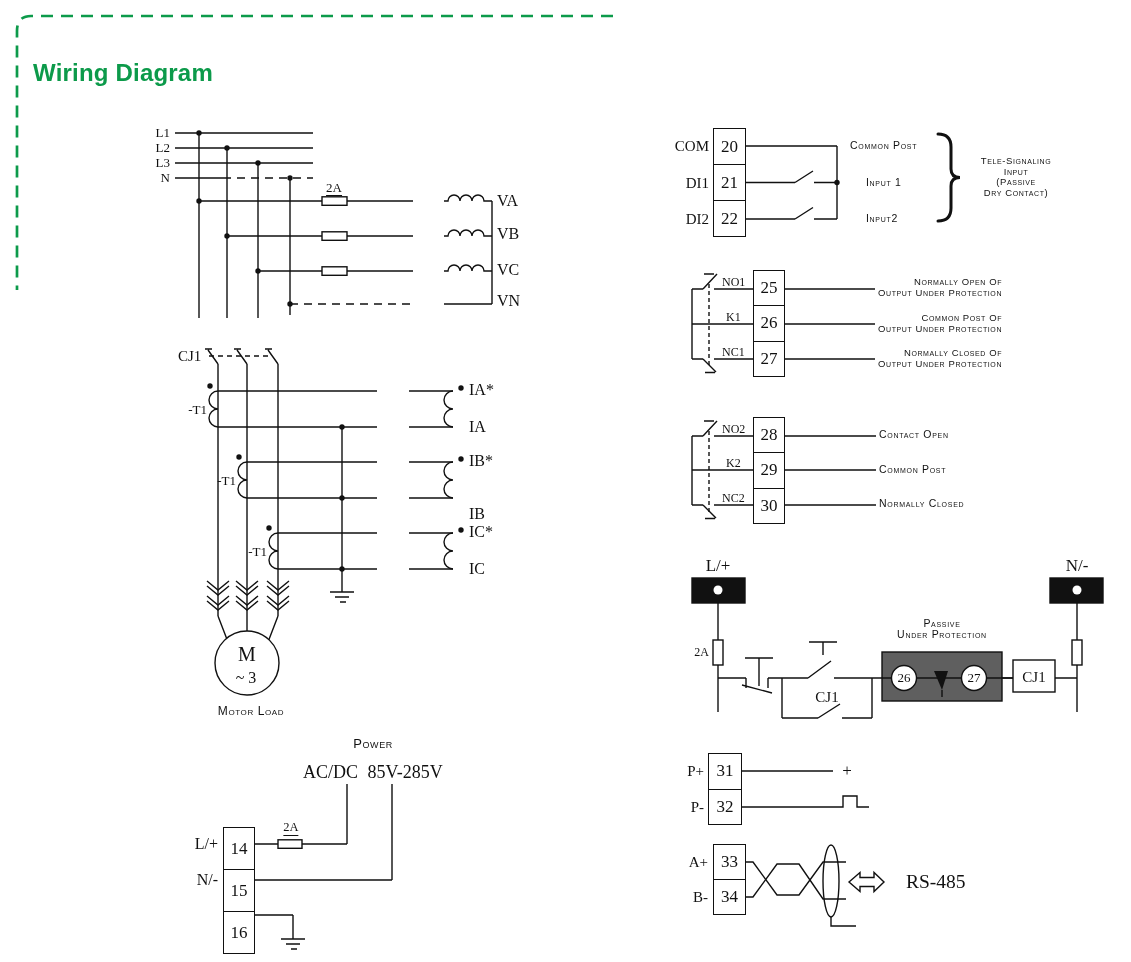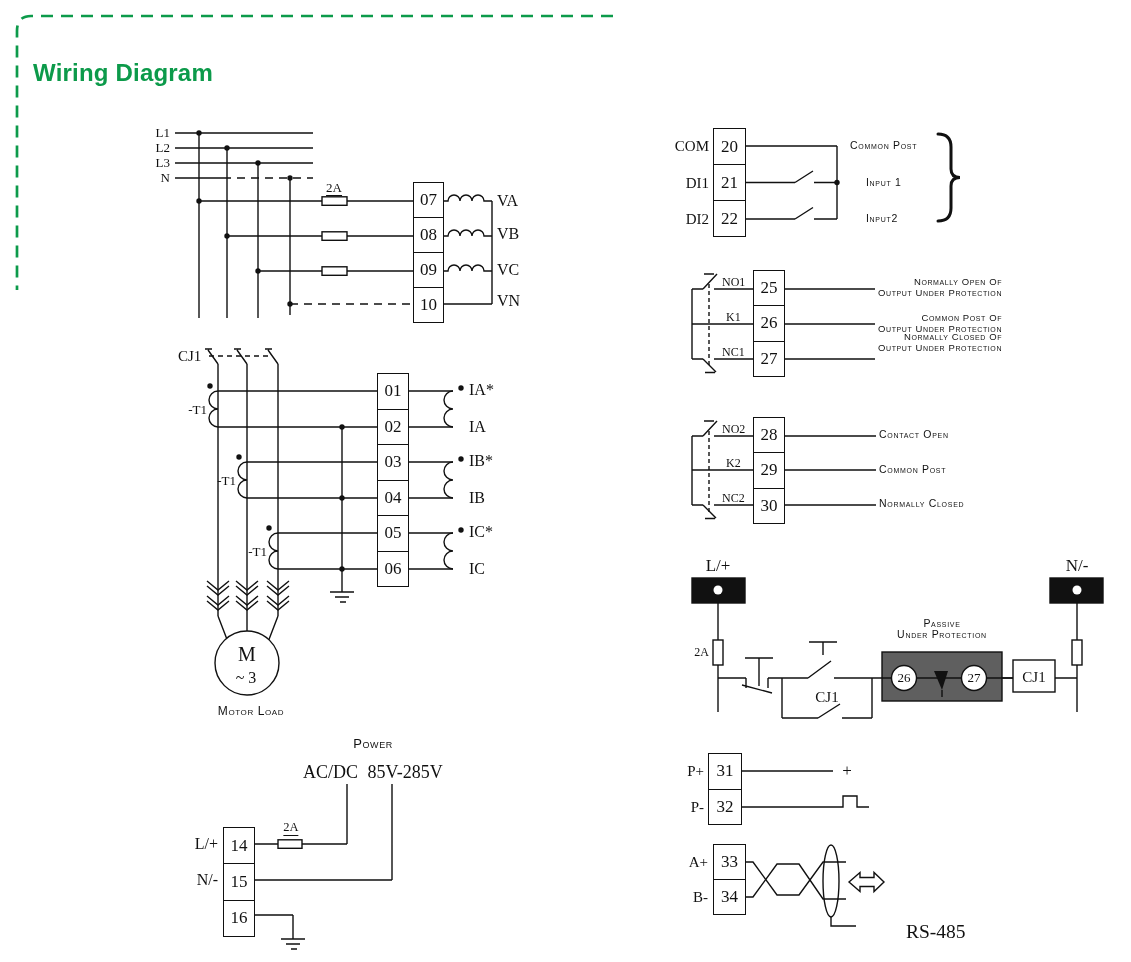--- a/index.html
+++ b/index.html
@@ -180,95 +180,87 @@
 
   <div class="title">Wiring Diagram</div>
 
   <div class="lbl serif f13 ra" style="left:170px;top:133px">L1</div>
   <div class="lbl serif f13 ra" style="left:170px;top:148px">L2</div>
   <div class="lbl serif f13 ra" style="left:170px;top:163px">L3</div>
   <div class="lbl serif f13 ra" style="left:170px;top:178px">N</div>
 
   <div class="lbl serif f13 cx ul" style="left:334px;top:181px">2A</div>
 
-  <div class="tblock" style="left:413px;top:182px;width:31px;height:141px">
-    <div class="tcell">07</div>
-    <div class="tcell">08</div>
-    <div class="tcell">09</div>
-    <div class="tcell">10</div>
-  </div>
   <div class="lbl serif f16 cy" style="left:497px;top:201px">VA</div>
   <div class="lbl serif f16 cy" style="left:497px;top:234px">VB</div>
   <div class="lbl serif f16 cy" style="left:497px;top:270px">VC</div>
   <div class="lbl serif f16 cy" style="left:497px;top:301px">VN</div>
 
   <div class="lbl serif f15 cy" style="left:178px;top:356px">CJ1</div>
   <div class="lbl serif f13 ra" style="left:207px;top:410px">-T1</div>
   <div class="lbl serif f13 ra" style="left:236px;top:481px">-T1</div>
   <div class="lbl serif f13 ra" style="left:267px;top:552px">-T1</div>
 
-  <div class="tblock" style="left:377px;top:373px;width:32px;height:214px">
-    <div class="tcell">01</div>
-    <div class="tcell">02</div>
-    <div class="tcell">03</div>
-    <div class="tcell">04</div>
-    <div class="tcell">05</div>
-    <div class="tcell">06</div>
-  </div>
   <div class="lbl serif f16 cy" style="left:469px;top:390px">IA*</div>
   <div class="lbl serif f16 cy" style="left:469px;top:427px">IA</div>
   <div class="lbl serif f16 cy" style="left:469px;top:461px">IB*</div>
-  <div class="lbl serif f16 cy" style="left:469px;top:498px">IB</div>
+  <div class="lbl serif f16 cy" style="left:469px;top:514px">IB</div>
   <div class="lbl serif f16 cy" style="left:469px;top:532px">IC*</div>
   <div class="lbl serif f16 cy" style="left:469px;top:569px">IC</div>
 
   <div class="lbl serif f20 cxy" style="left:247px;top:655px">M</div>
   <div class="lbl serif f16 cxy" style="left:246px;top:678px">~ 3</div>
   <div class="lbl ann f14 cxy" style="left:251px;top:711px">Motor Load</div>
 
   <div class="lbl ann f13 cxy" style="left:373px;top:744px">Power</div>
   <div class="lbl serif cy" style="left:303px;top:773px;font-size:18px;word-spacing:5px">AC/DC 85V-285V</div>
   <div class="lbl serif f12 cx ul" style="left:291px;top:821px">2A</div>
   <div class="lbl serif f16 ra" style="left:218px;top:844px">L/+</div>
   <div class="lbl serif f16 ra" style="left:218px;top:880px">N/-</div>
-  <div class="tblock" style="left:223px;top:827px;width:32px;height:110px">
+  <div class="tblock" style="left:223px;top:827px;width:32px;height:127px">
     <div class="tcell">14</div>
     <div class="tcell">15</div>
     <div class="tcell">16</div>
   </div>
 
   <div class="lbl serif f15 ra" style="left:709px;top:146px">COM</div>
   <div class="lbl serif f15 ra" style="left:709px;top:183px">DI1</div>
   <div class="lbl serif f15 ra" style="left:709px;top:219px">DI2</div>
   <div class="tblock" style="left:713px;top:128px;width:33px;height:109px">
     <div class="tcell">20</div>
     <div class="tcell">21</div>
     <div class="tcell">22</div>
   </div>
   <div class="lbl ann f10 cy" style="left:850px;top:146px">Common Post</div>
   <div class="lbl ann f10 cy" style="left:866px;top:183px">Input 1</div>
   <div class="lbl ann f10 cy" style="left:866px;top:219px">Input2</div>
+  <div class="note ann f9" style="left:964px;top:156px;width:104px">
+    <div>Tele-Signaling</div>
+    <div>Input</div>
+    <div>(Passive</div>
+    <div>Dry Contact)</div>
+  </div>
 
   <div class="lbl serif f14" style="left:722px;top:276px">NO1</div>
   <div class="lbl serif f14" style="left:726px;top:311px">K1</div>
   <div class="lbl serif f14" style="left:722px;top:346px">NC1</div>
   <div class="tblock" style="left:753px;top:270px;width:32px;height:107px">
     <div class="tcell">25</div>
     <div class="tcell">26</div>
     <div class="tcell">27</div>
   </div>
   <div class="desc2 ann f9" style="left:878px;top:277px">
     <div>Normally Open Of</div>
     <div>Output Under Protection</div>
   </div>
   <div class="desc2 ann f9" style="left:878px;top:313px">
     <div>Common Post Of</div>
     <div>Output Under Protection</div>
   </div>
-  <div class="desc2 ann f9" style="left:878px;top:332px">
+  <div class="desc2 ann f9" style="left:878px;top:348px">
     <div>Normally Closed Of</div>
     <div>Output Under Protection</div>
   </div>
 
   <div class="lbl serif f14" style="left:722px;top:423px">NO2</div>
   <div class="lbl serif f14" style="left:726px;top:457px">K2</div>
   <div class="lbl serif f14" style="left:722px;top:492px">NC2</div>
   <div class="tblock" style="left:753px;top:417px;width:32px;height:107px">
     <div class="tcell">28</div>
     <div class="tcell">29</div>
@@ -297,15 +289,15 @@
     <div class="tcell">32</div>
   </div>
   <div class="lbl serif f17 cxy" style="left:847px;top:771px">+</div>
 
   <div class="lbl serif f15 ra" style="left:708px;top:862px">A+</div>
   <div class="lbl serif f15 ra" style="left:708px;top:897px">B-</div>
   <div class="tblock" style="left:713px;top:844px;width:33px;height:71px">
     <div class="tcell">33</div>
     <div class="tcell">34</div>
   </div>
-  <div class="lbl serif f19 cy" style="left:906px;top:932px">RS-485</div>
+  <div class="lbl serif f19 cy" style="left:906px;top:882px">RS-485</div>
 
 </div>
 
 </body></html>

